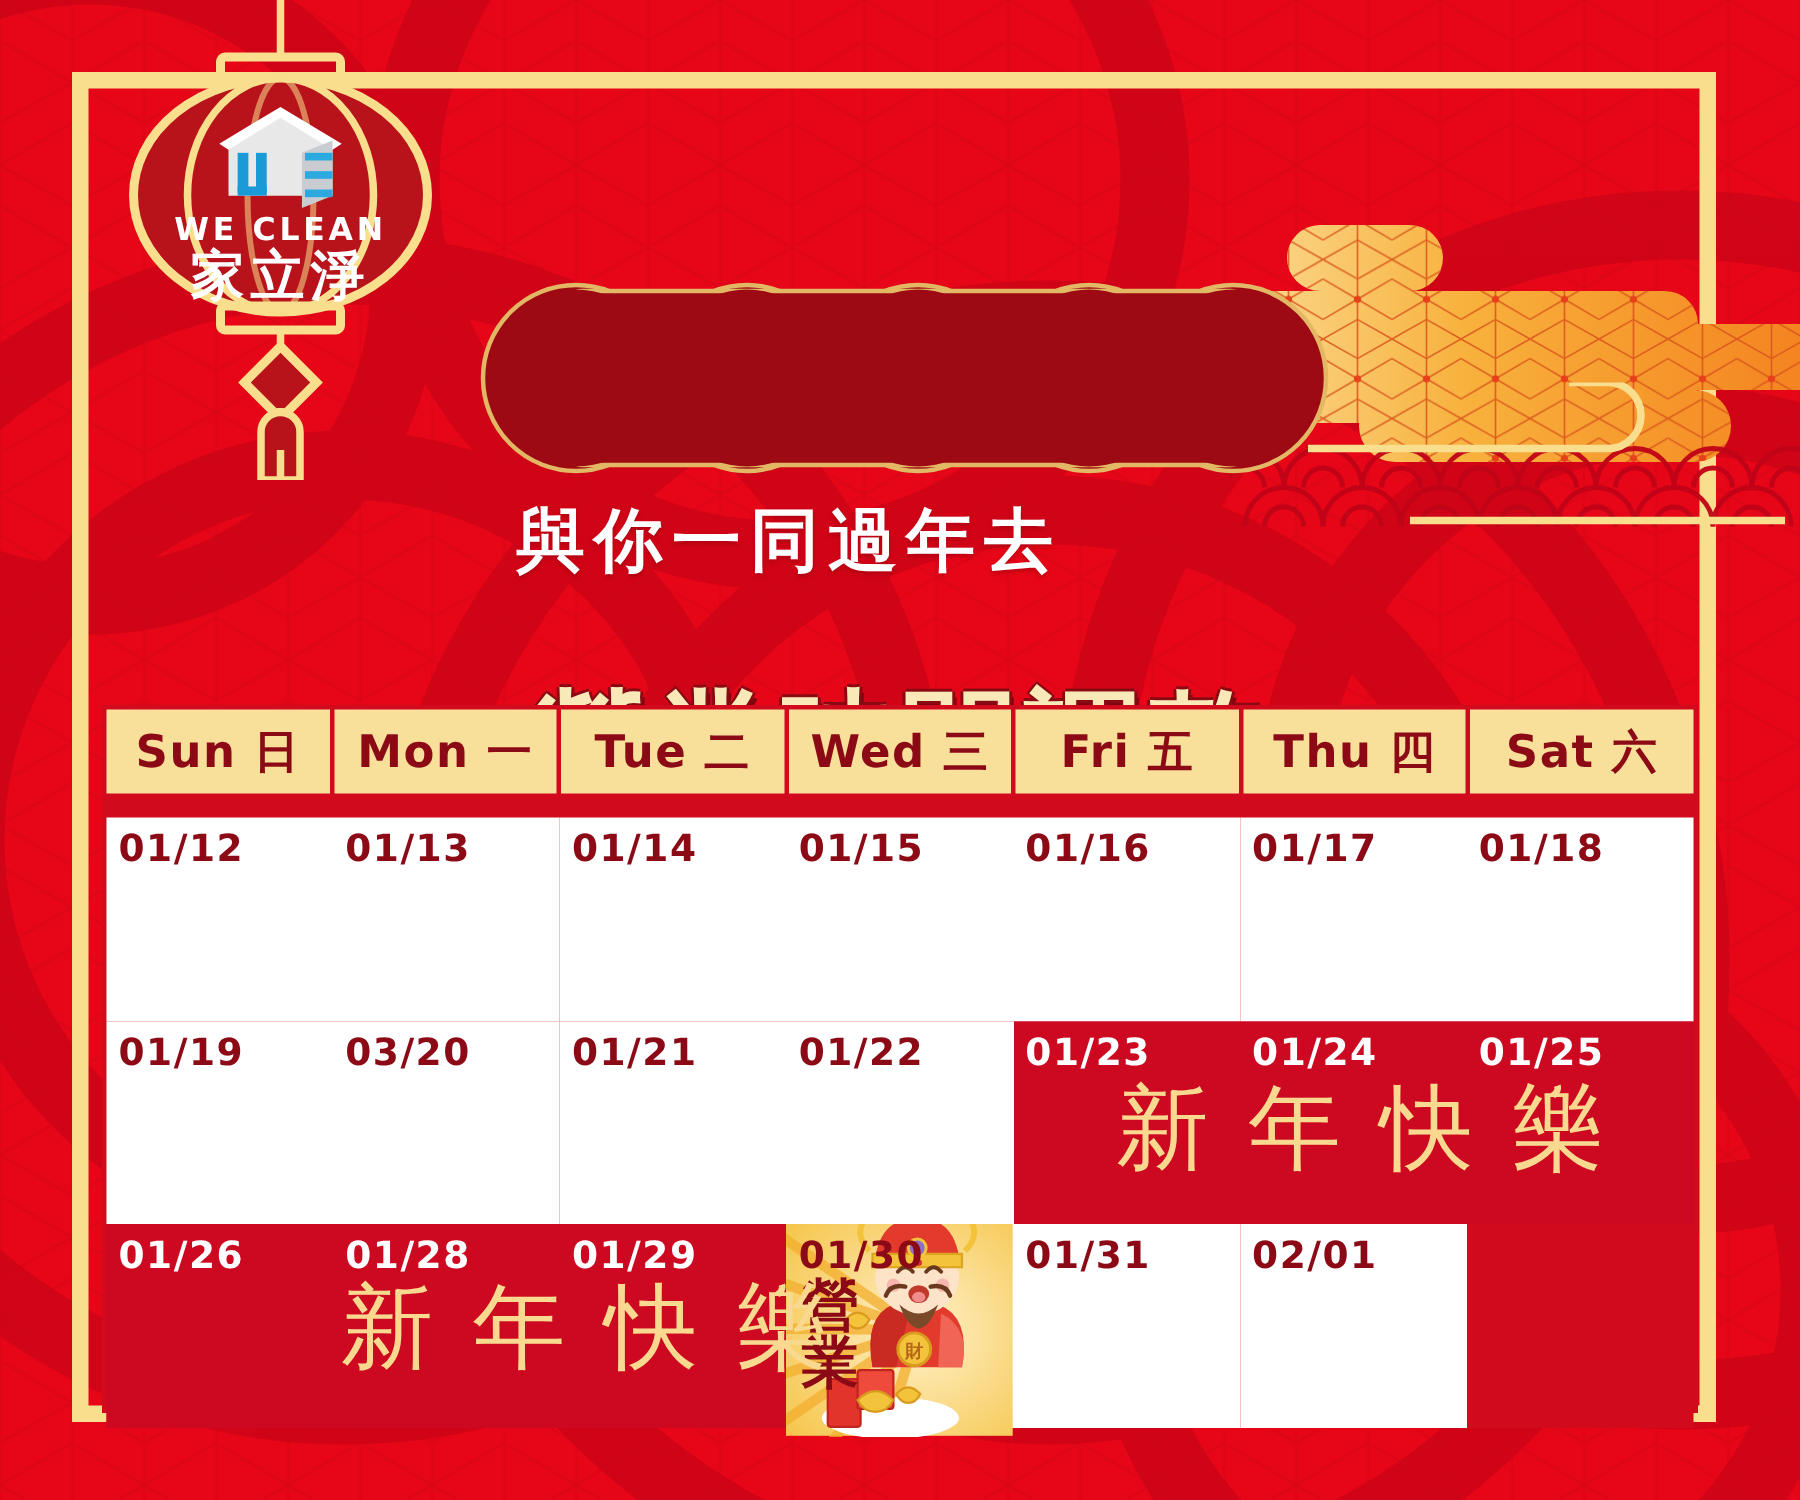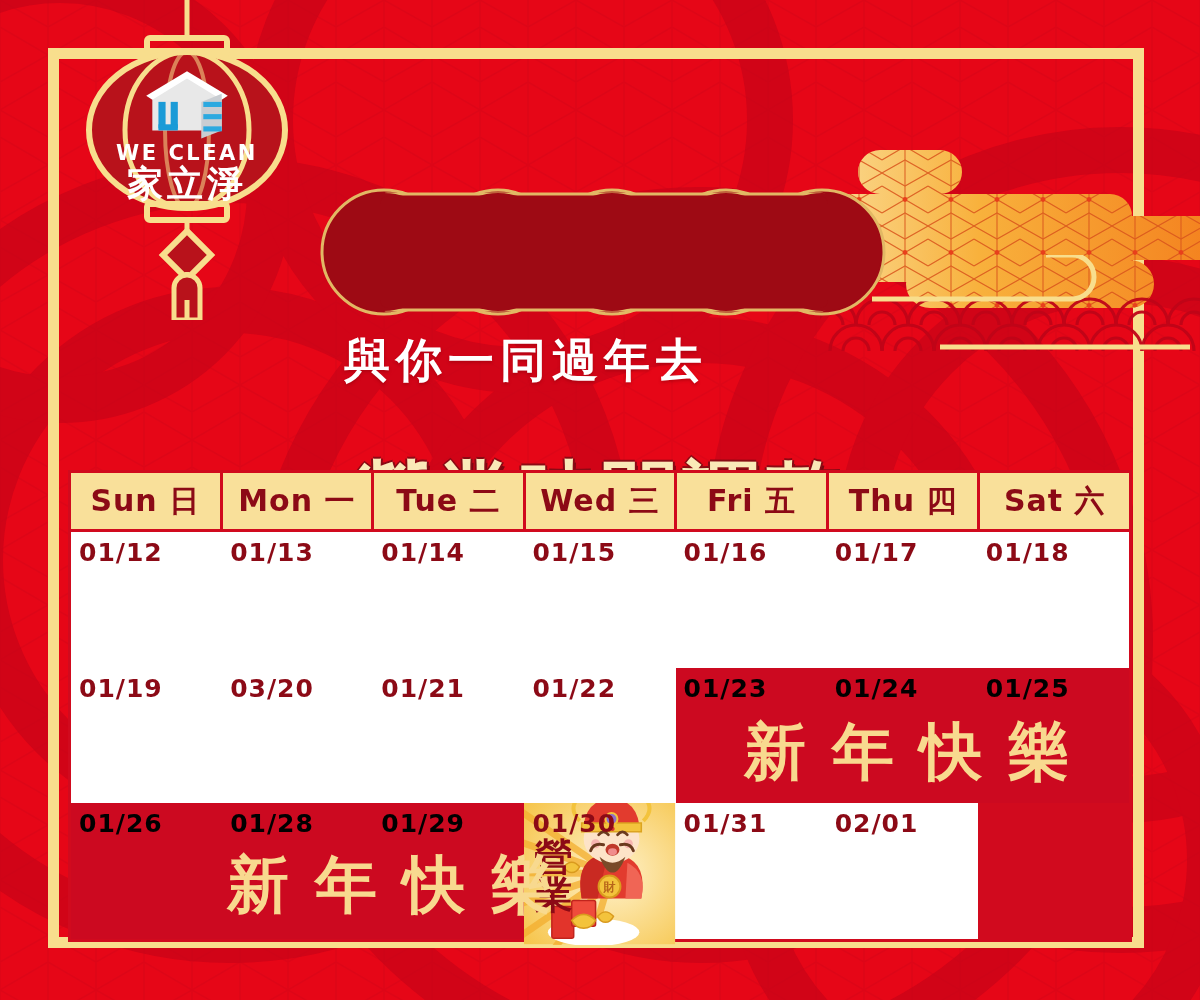--- a/index.html
+++ b/index.html
@@ -111,49 +111,49 @@
     font-weight: bold;
     letter-spacing: 1px;
     font-family: "DejaVu Sans", "Liberation Sans", sans-serif;
   }
   .cal-body {
     display: grid;
     grid-template-columns: repeat(7, 1fr);
     grid-template-rows: repeat(3, 1fr);
     gap: 0;
     height: calc(100% - 56px - 3px);
-    margin-top: 3px;
+    margin-top: 16px;
     background: #D10A1E;
   }
   .daycell {
     position: relative;
     background: #FFFFFF;
     padding: 6px 0 0 8px;
     overflow: visible;
   }
   .daycell.holiday { background: #CC0920; }
   .daycell .date {
     font-size: 25px;
     font-weight: bold;
     color: #8C0A16;
     letter-spacing: 1px;
     font-family: "DejaVu Sans", "Liberation Sans", sans-serif;
     position: relative;
     z-index: 3;
   }
-  .daycell.holiday .date { color: #000000; }
+  .daycell.holiday .date { color: #ffffff; }
 
   
   .greeting {
     position: absolute;
     z-index: 30;
     pointer-events: none;
     color: #F8D98F;
     font-size: 62px;
-    font-weight: bold;
+    font-weight: normal;
     letter-spacing: 26px;
     text-indent: 26px;
     font-family: "DejaVu Sans", "Liberation Sans", sans-serif;
     display: flex;
     align-items: center;
     justify-content: center;
     white-space: nowrap;
   }
   #greeting-row2 { left: 682px; top: 712px; width: 450px; height: 80px; }
   #greeting-row3 { left: 120px; top: 845px; width: 540px; height: 80px; }

